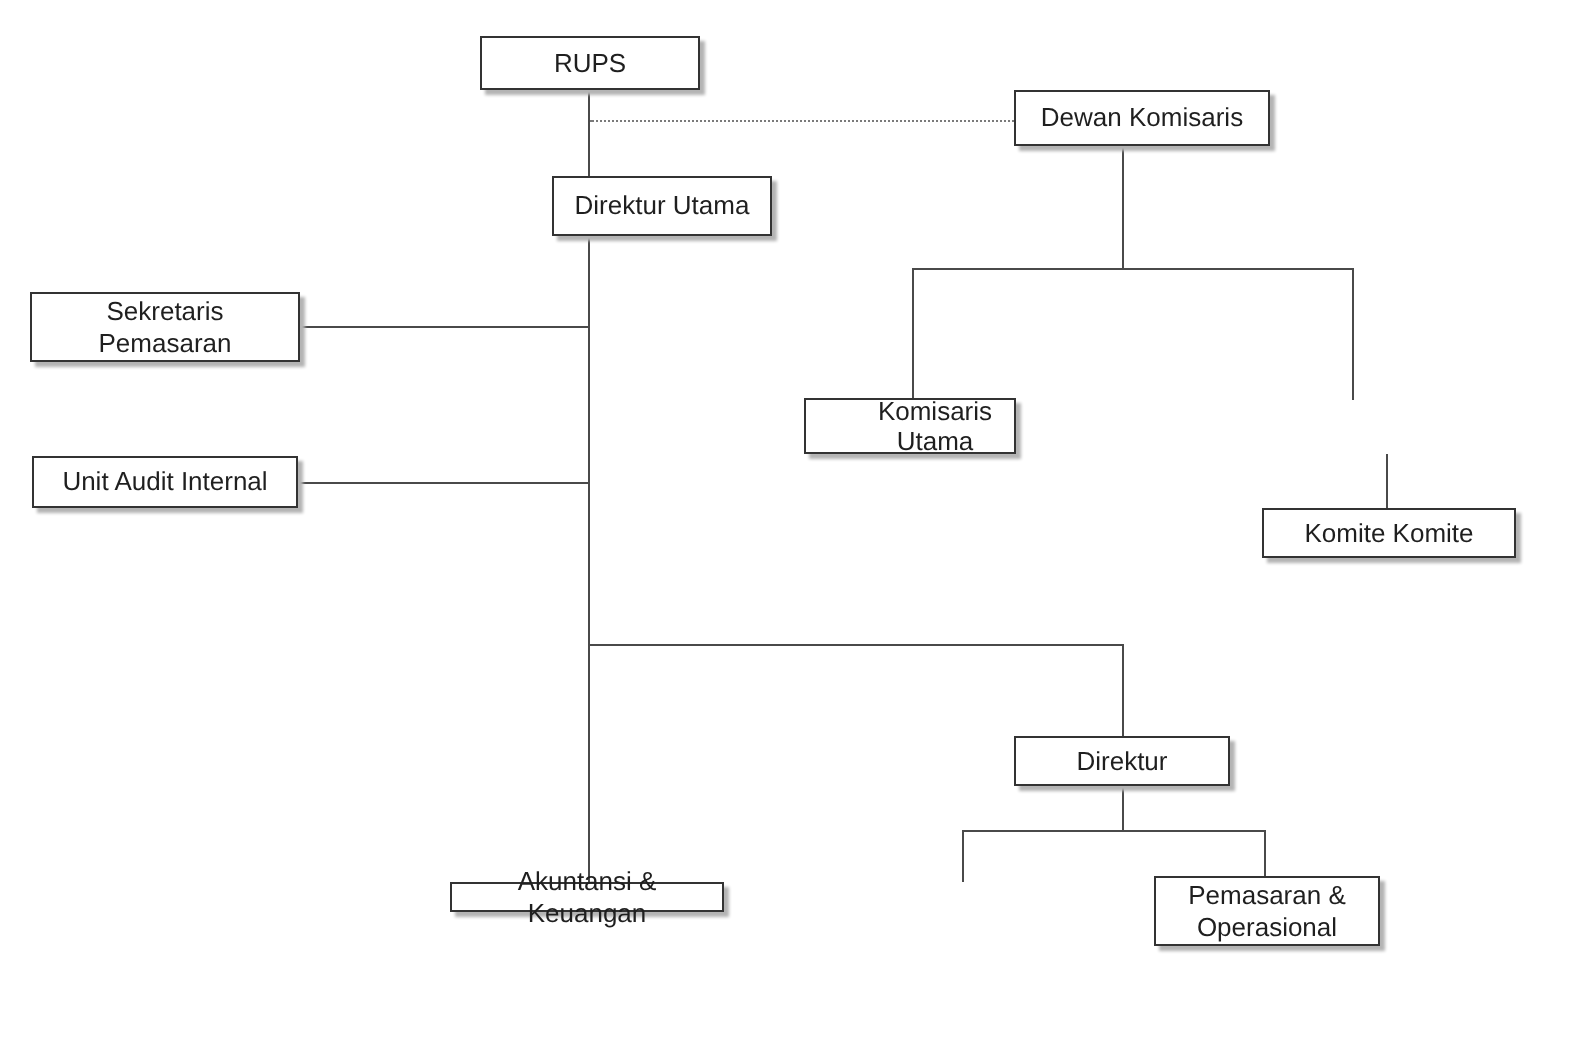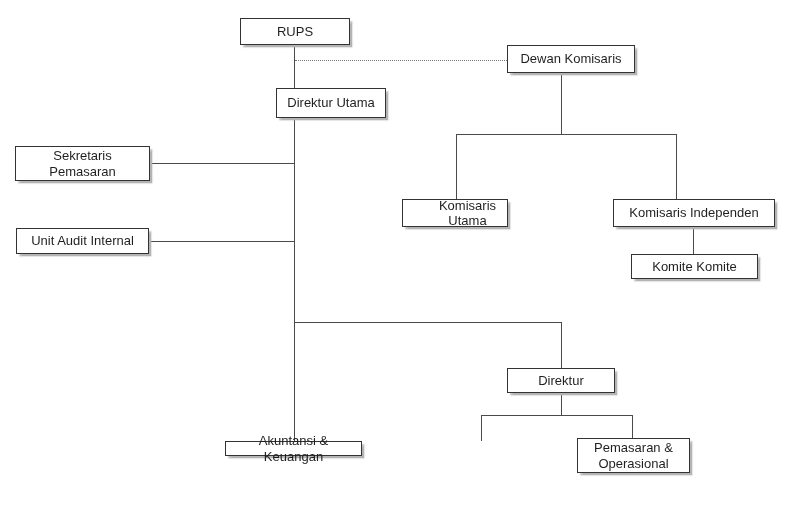--- a/index.html
+++ b/index.html
@@ -79,21 +79,20 @@
   <div class="node" style="left:507px; top:45px; width:128px; height:28px;">Dewan Komisaris</div>
 
   <div class="node" style="left:239px; top:88px; width:110px; height:30px;margin-left:37px;">Direktur Utama</div>
 
   <div class="node" style="left:15px; top:146px; width:135px; height:35px;">Sekretaris Pemasaran</div>
 
   <div class="node" style="left:16px; top:228px; width:133px; height:26px;">Unit Audit Internal</div>
 
   <div class="node" style="left:402px; top:199px; width:106px; height:28px;padding-left:28px;">Komisaris Utama</div>
 
-  <div class="node" style="left:613px; top:199px; width:162px; height:28px;">Komisaris Independen</div>
 
   <div class="node" style="left:631px; top:254px; width:127px; height:25px;">Komite Komite</div>
 
   <div class="node" style="left:507px; top:368px; width:108px; height:25px;">Direktur</div>
 
   <div class="node" style="left:225px; top:441px; width:137px; height:15px;">Akuntansi &amp; Keuangan</div>
 
 
   <div class="node" style="left:577px; top:438px; width:113px; height:35px;">Pemasaran &amp; Operasional</div>
 

